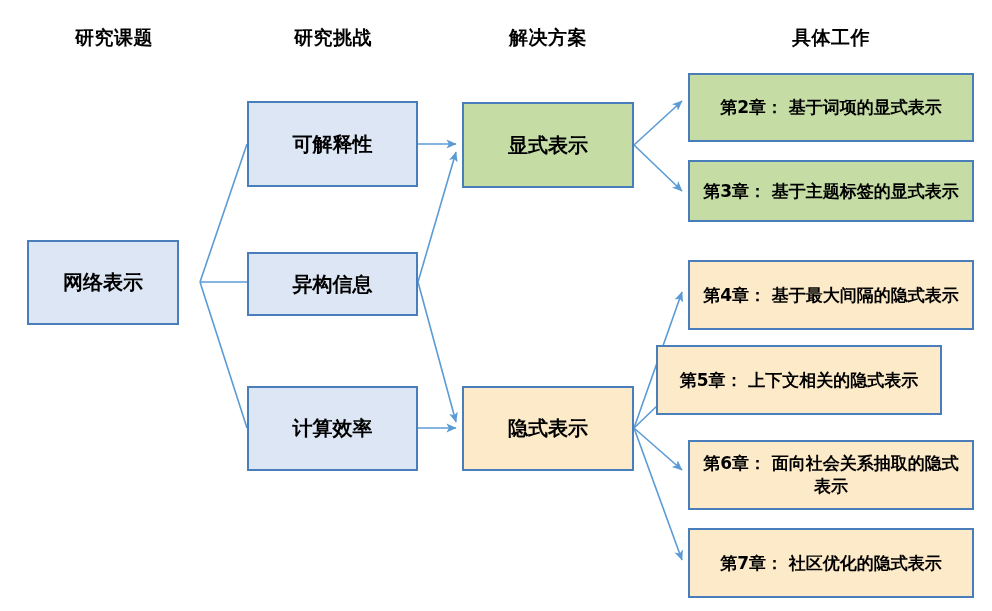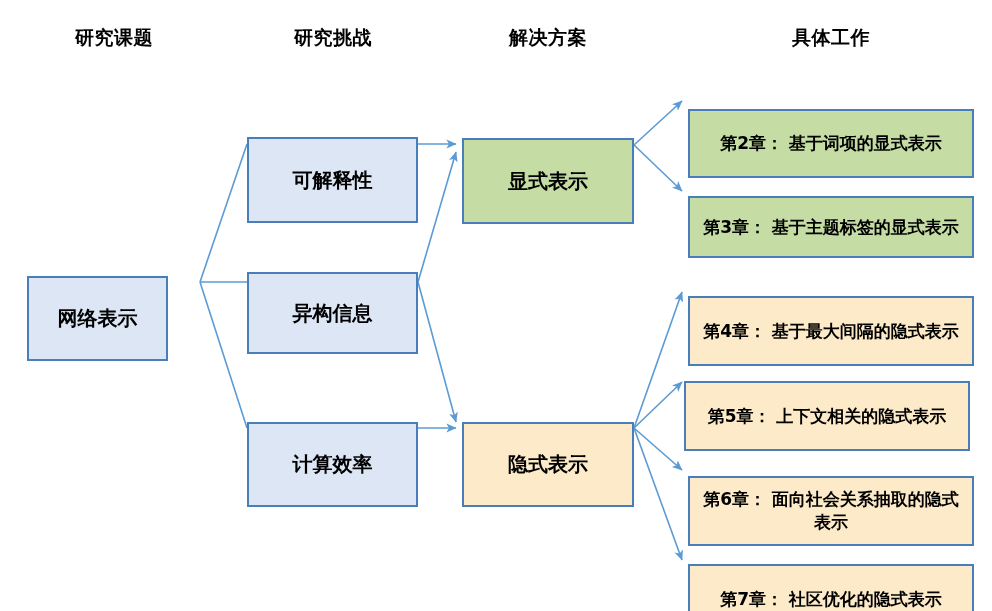--- a/index.html
+++ b/index.html
@@ -28,21 +28,20 @@
     position: absolute;
     box-sizing: border-box;
     border: 2px solid #4a7ebb;
     display: flex;
     align-items: center;
     justify-content: center;
     text-align: center;
     color: #000000;
     font-weight: bold;
     line-height: 1.35;
-    margin-top: 36px;
   }
   .node.blue   { background: #dce6f4; }
   .node.green  { background: #c5dda4; }
   .node.yellow { background: #fdeac8; }
 
   .node.lvl1 { font-size: 20px; }
   .node.lvl2 { font-size: 20px; }
   .node.lvl3 { font-size: 20px; }
   .node.leaf { font-size: 17px; padding: 4px 10px; }
 
@@ -90,30 +89,30 @@
 
     <path class="edge" d="M634,145 L682,101" marker-end="url(#ah)"></path>
     <path class="edge" d="M634,145 L682,191" marker-end="url(#ah)"></path>
 
     <path class="edge" d="M634,428 L682,292" marker-end="url(#ah)"></path>
     <path class="edge" d="M634,428 L682,382" marker-end="url(#ah)"></path>
     <path class="edge" d="M634,428 L682,470" marker-end="url(#ah)"></path>
     <path class="edge" d="M634,428 L682,560" marker-end="url(#ah)"></path>
   </svg>
 
-  <div class="node blue lvl1" style="left:27px; top:240px; width:141px; height:85px;">网络表示</div>
+  <div class="node blue lvl1" style="left:27px; top:240px; width:152px; height:85px;">网络表示</div>
 
   <div class="node blue lvl2" style="left:247px; top:101px; width:171px; height:86px;">可解释性</div>
-  <div class="node blue lvl2" style="left:247px; top:236px; width:171px; height:82px;">异构信息</div>
+  <div class="node blue lvl2" style="left:247px; top:252px; width:171px; height:64px;">异构信息</div>
   <div class="node blue lvl2" style="left:247px; top:386px; width:171px; height:85px;">计算效率</div>
 
   <div class="node green lvl3" style="left:462px; top:102px; width:172px; height:86px;">显式表示</div>
   <div class="node yellow lvl3" style="left:462px; top:386px; width:172px; height:85px;">隐式表示</div>
 
   <div class="node green leaf" style="left:688px; top:73px; width:286px; height:69px;">第2章： 基于词项的显式表示</div>
   <div class="node green leaf" style="left:688px; top:160px; width:286px; height:62px;">第3章： 基于主题标签的显式表示</div>
 
   <div class="node yellow leaf" style="left:688px; top:260px; width:286px; height:70px;">第4章： 基于最大间隔的隐式表示</div>
-  <div class="node yellow leaf" style="left:684px; top:345px; width:286px; height:70px;">第5章： 上下文相关的隐式表示</div>
+  <div class="node yellow leaf" style="left:656px; top:345px; width:286px; height:70px;">第5章： 上下文相关的隐式表示</div>
   <div class="node yellow leaf" style="left:688px; top:440px; width:286px; height:70px;">第6章： 面向社会关系抽取的隐式表示</div>
   <div class="node yellow leaf" style="left:688px; top:528px; width:286px; height:70px;text-align:right;">第7章： 社区优化的隐式表示</div>
 
 </div>
 
 </body></html>

